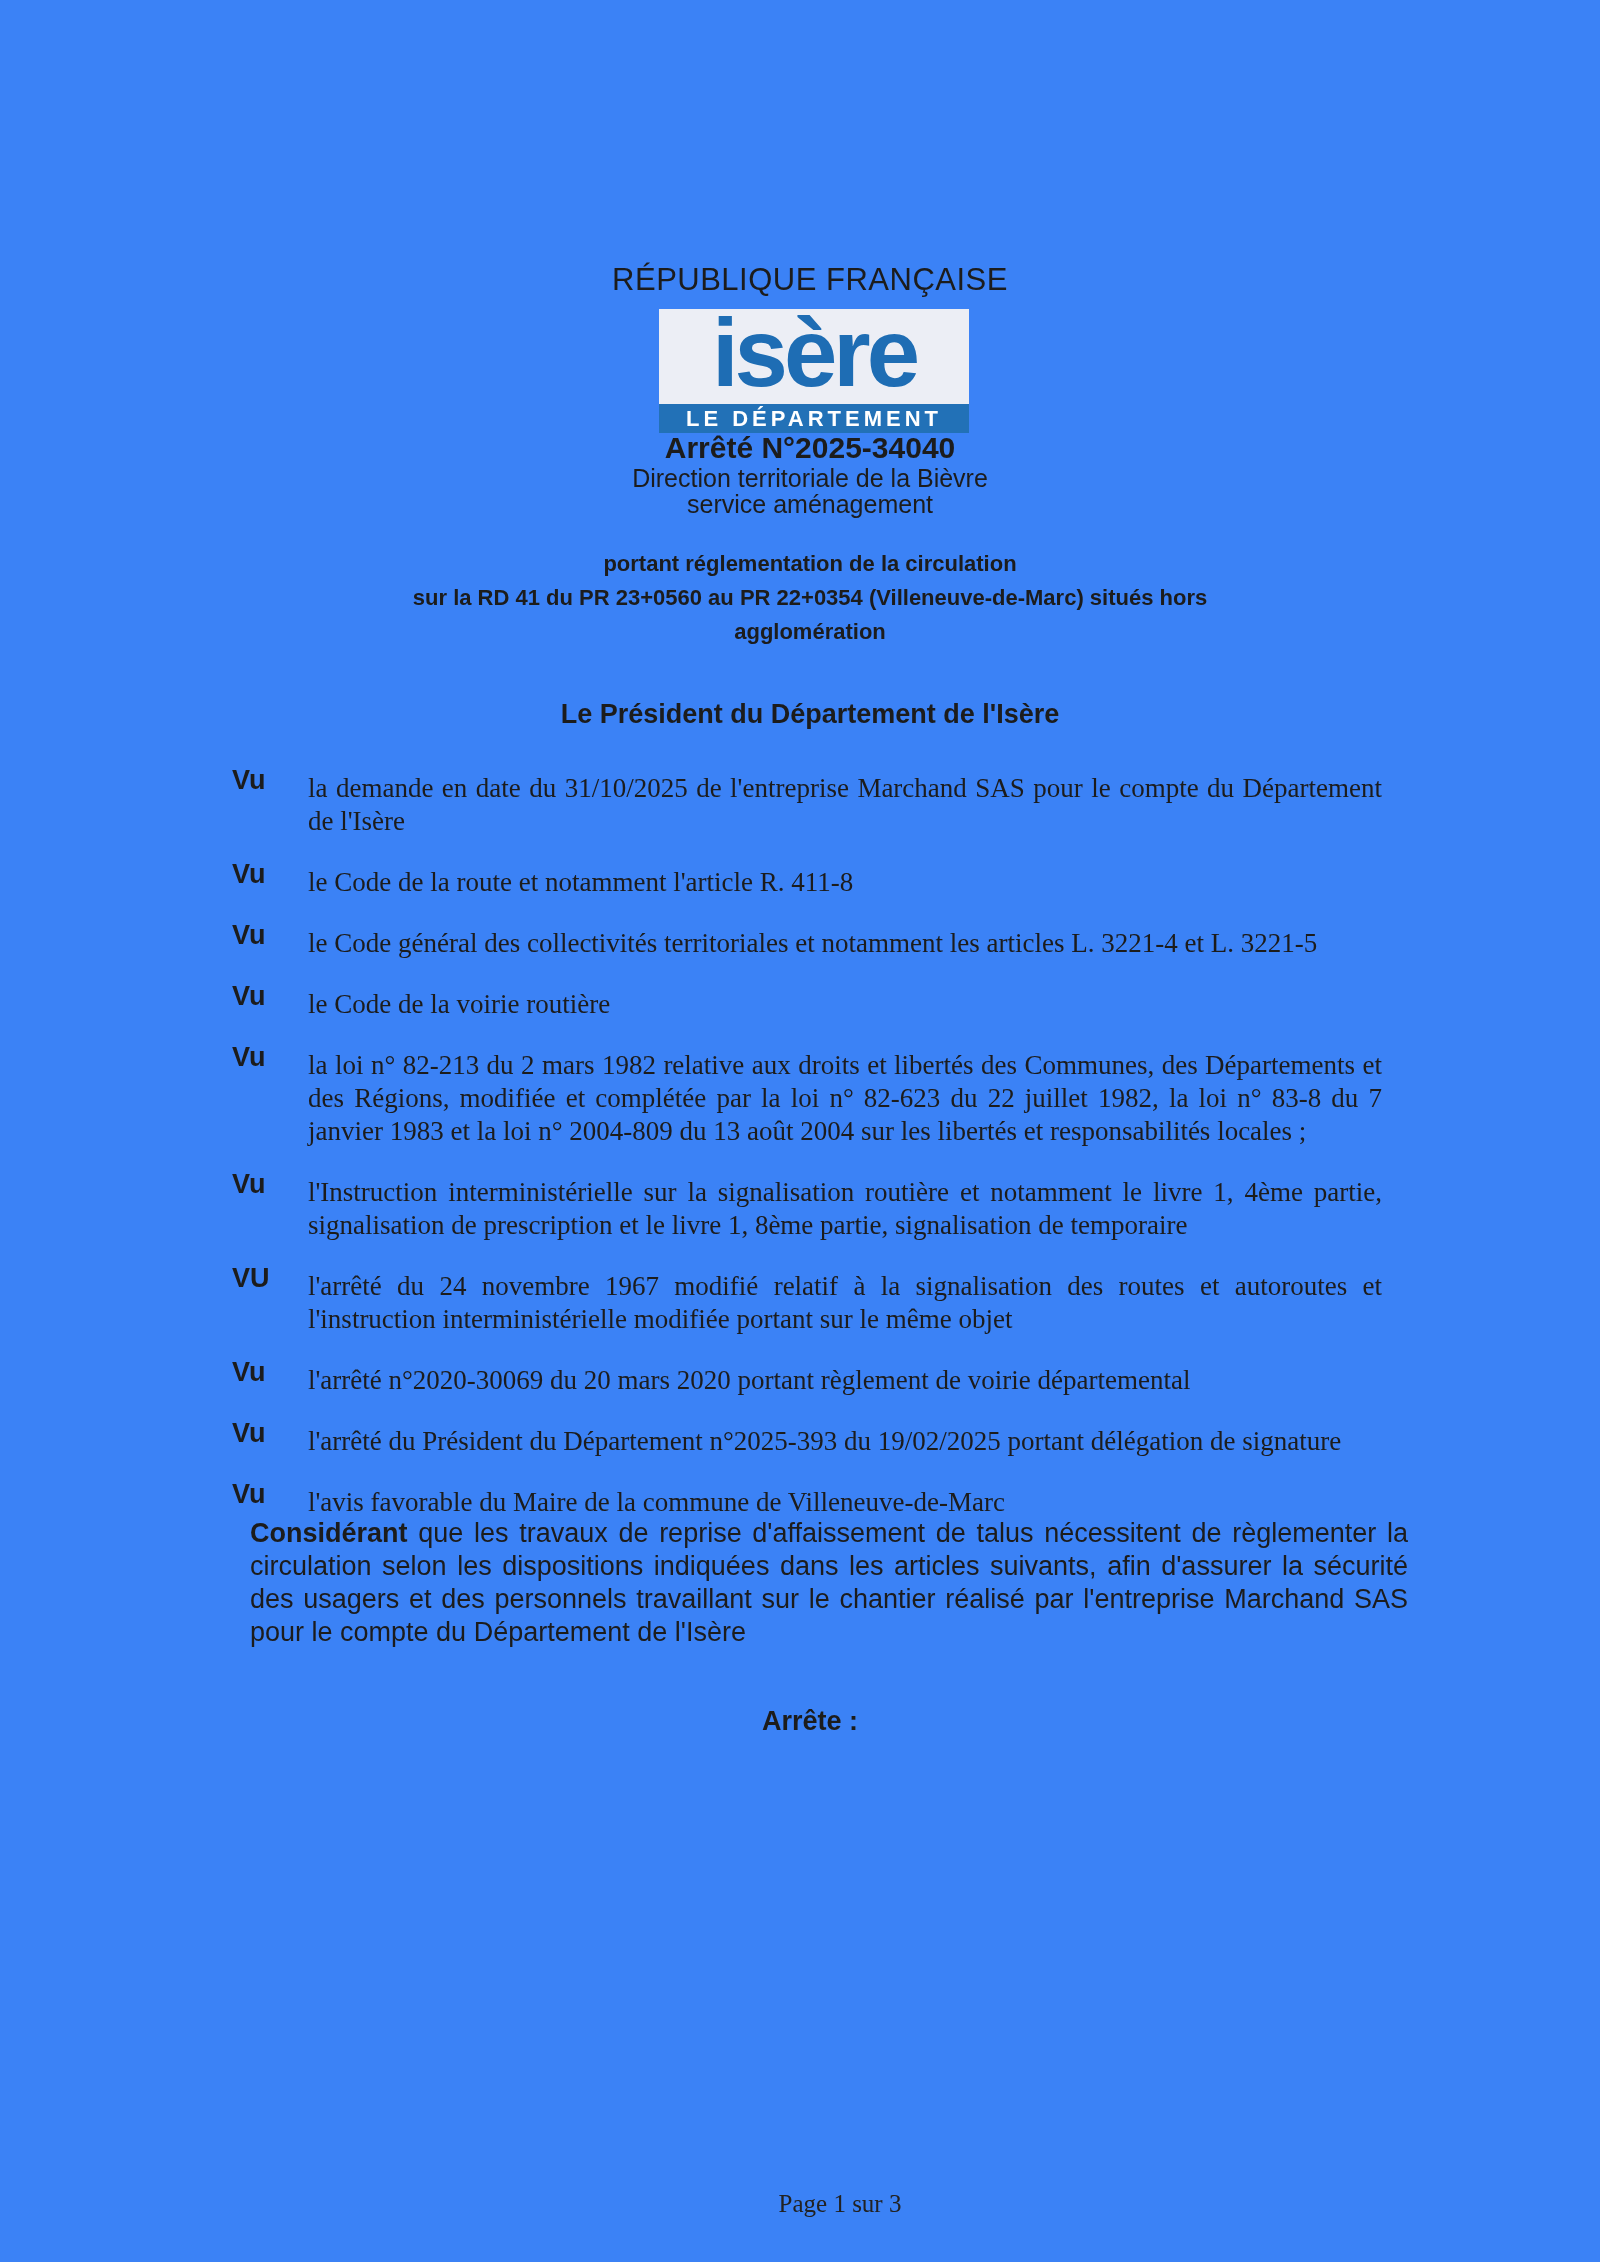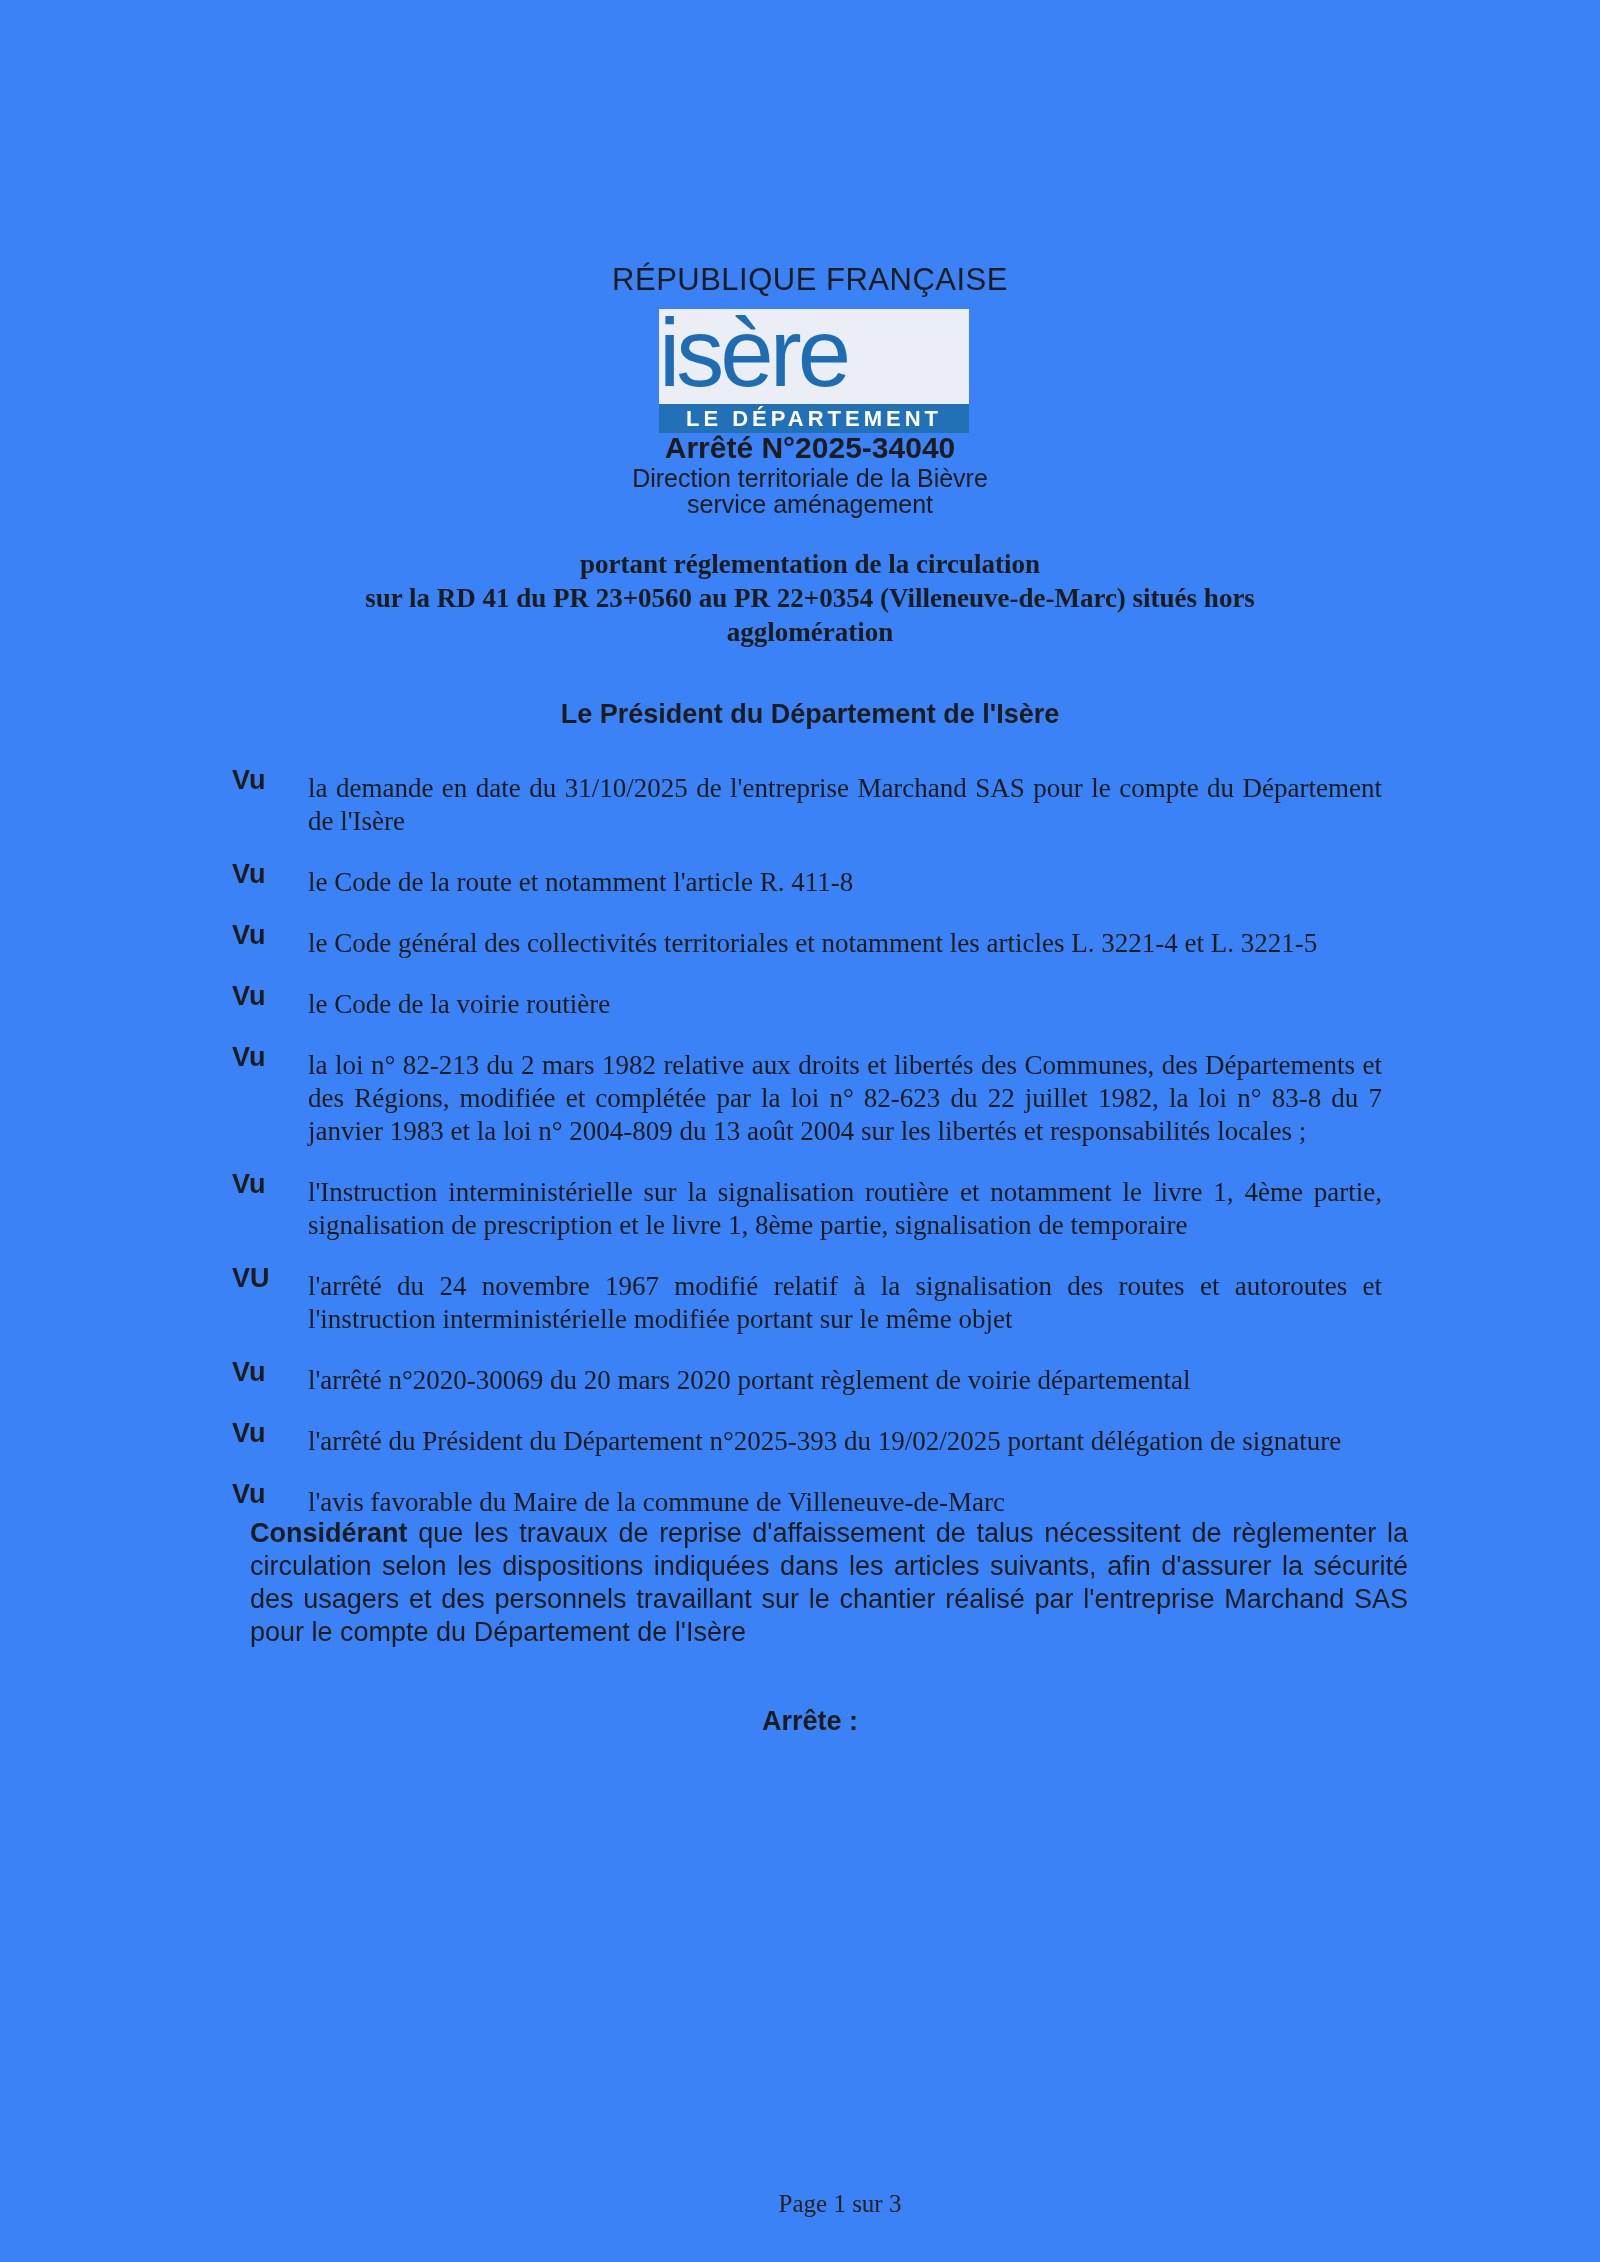--- a/index.html
+++ b/index.html
@@ -27,23 +27,23 @@
     position:absolute;
     left:659px;
     top:309px;
     width:310px;
   }
   .logo-name {
     height:95px;
     background:#eceef5;
     color:#1e6db4;
     font-size:96px;
-    font-weight:normal;
+    font-weight:bold;
     line-height:88px;
-    text-align:left;
+    text-align:center;
     letter-spacing:-4px;
   }
   .logo-band {
     height:29px;
     background:#2271b7;
     color:#ffffff;
     font-weight:bold;
     font-size:22px;
     letter-spacing:4px;
     line-height:29px;
@@ -57,24 +57,23 @@
   .direction {
     top:464px;
     font-size:25px;
   }
   .service {
     top:490px;
     font-size:25px;
   }
   .doc-title {
     top:547px;
-    font-size:27px;
+    font-size:22px;
     font-weight:bold;
     line-height:34px;
-    font-family:Liberation Serif, serif;
   }
   .president {
     top:699px;
     font-size:27px;
     font-weight:bold;
   }
   .vu-list {
     position:absolute;
     left:232px;
     top:764px;

